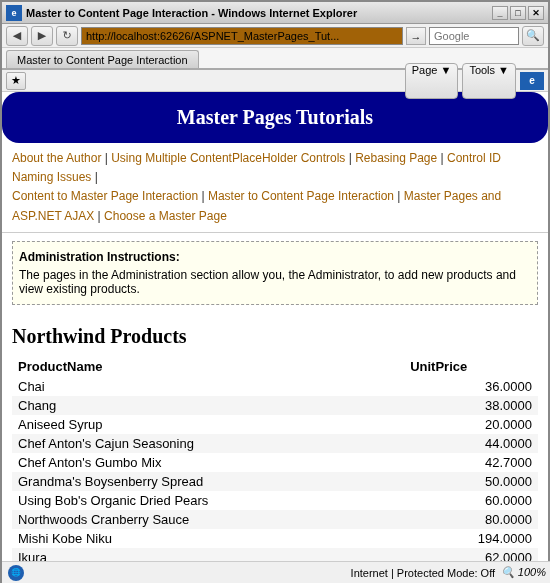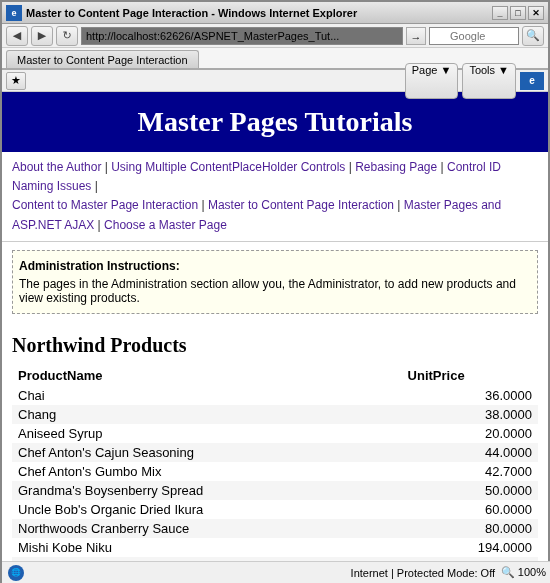--- a/index.html
+++ b/index.html
@@ -60,27 +60,27 @@
       border-radius: 3px;
       display: flex; align-items: center; justify-content: center;
       font-size: 11px; cursor: pointer; color: #444;
     }
     .address-input {
       flex: 1;
       height: 18px;
       border: 1px solid #888;
       padding: 0 4px;
       font-size: 11px;
-      background: #737373;
+      background: #a16207;
     }
     .search-input {
       width: 90px;
       height: 18px;
       border: 1px solid #888;
-      padding: 0 20px;
+      padding: 0 4px;
       font-size: 11px;
       background: #fff;
     }
     .go-btn {
       width: 20px; height: 18px;
       background: linear-gradient(to bottom, #f5f5f5, #ddd);
       border: 1px solid #aaa;
       display: flex; align-items: center; justify-content: center;
       font-size: 11px; cursor: pointer;
     }
@@ -150,35 +150,36 @@
       display: flex; align-items: center;
       font-size: 11px; cursor: pointer;
     }
 
     
     .main-banner {
       background: #00008B;
       color: #fff;
       text-align: center;
       padding: 14px 10px;
-      font-size: 28px;
+      font-size: 20px;
       font-weight: bold;
       font-family: Georgia, serif;
+      border-radius: 17px;
     }
 
     
     .nav-links {
       padding: 6px 10px;
       font-size: 12px;
       line-height: 1.6;
       color: #00008B;
       border-bottom: 1px solid #ccc;
     }
     .nav-links a {
-      color: #4c1d95;
+      color: #a16207;
       text-decoration: none;
       text-align: right;
     }
     .nav-sep { color: #333; }
 
     
     .admin-box {
       margin: 8px 10px;
       border: 1px dashed #999;
       padding: 8px 6px;
@@ -240,21 +241,21 @@
       gap: 6px;
     }
     .status-icon {
       width: 16px; height: 16px;
       background: #1e5fb0;
       border-radius: 50%;
       display: flex; align-items: center; justify-content: center;
       color: #fff; font-size: 8px;
     }
     .status-text { flex: 1; text-align: right; }
-    .status-right { margin-left: auto; display: flex; gap: 10px; font-size: 11px; }
+    .status-right { margin-left: auto; display: flex; gap: 10px; font-size: 11px; font-style: italic; }
     .zoom-btn {
       cursor: pointer;
       color: #000;
       text-decoration: none;
     }
   </style>
 </head>
 <body>
 
 <div class="title-bar">
@@ -349,21 +350,21 @@
           </tr>
           <tr>
             <td>Chef Anton's Gumbo Mix</td>
             <td class="col-price">42.7000</td>
           </tr>
           <tr>
             <td>Grandma's Boysenberry Spread</td>
             <td class="col-price">50.0000</td>
           </tr>
           <tr>
-            <td>Uncle Bob's Organic Dried Ikura</td>
+            <td>Using Bob's Organic Dried Pears</td>
             <td class="col-price">60.0000</td>
           </tr>
           <tr>
             <td>Northwoods Cranberry Sauce</td>
             <td class="col-price">80.0000</td>
           </tr>
           <tr>
             <td>Mishi Kobe Niku</td>
             <td class="col-price">194.0000</td>
           </tr>

